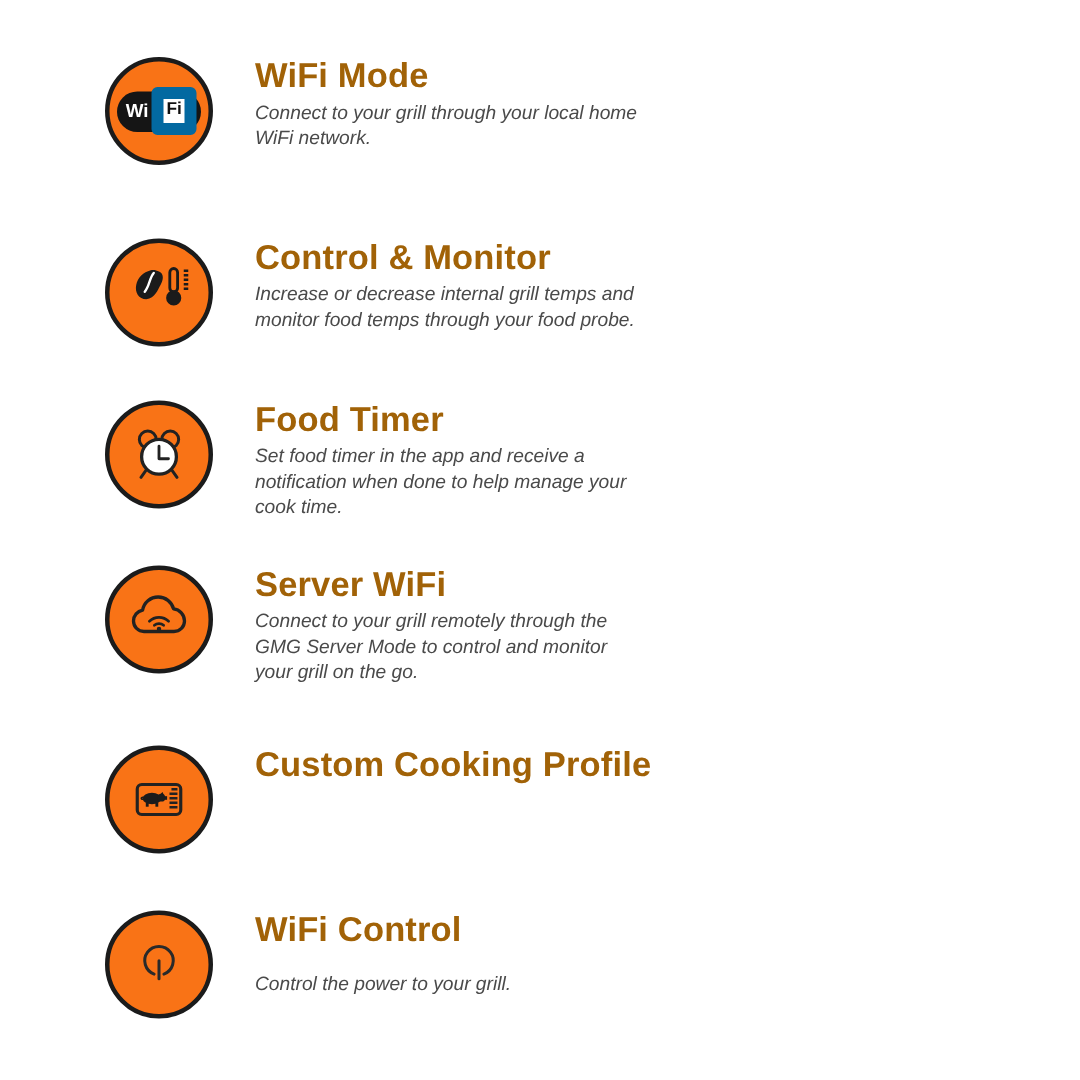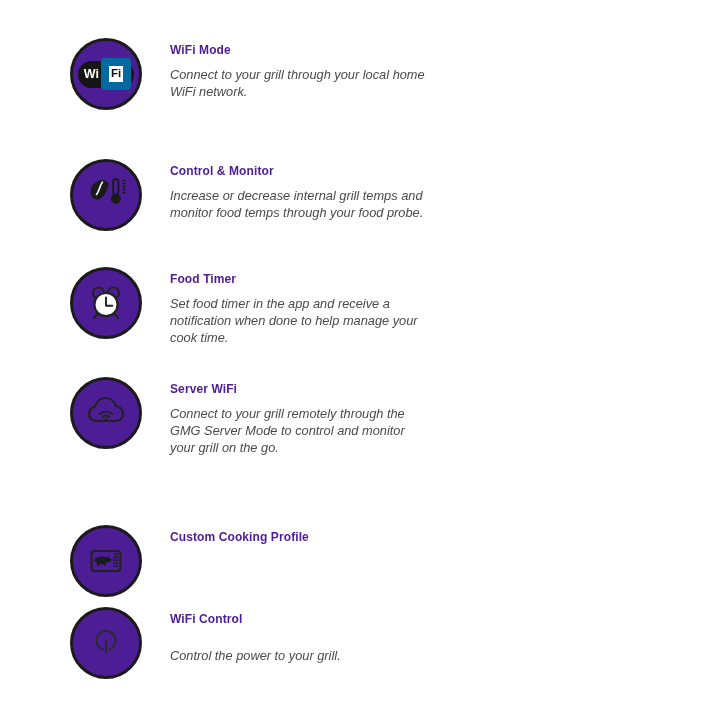--- a/index.html
+++ b/index.html
@@ -9,36 +9,36 @@
     font-family: "Liberation Sans", sans-serif;
     overflow: hidden;
   }
   .page { position: relative; width: 720px; height: 720px; background: #ffffff; }
 
   .feature-row { position: absolute; left: 0; width: 720px; height: 110px; }
   .row-1 { top: 38px; }
   .row-2 { top: 159px; padding-left: 16px; }
   .row-3 { top: 267px; }
   .row-4 { top: 377px; }
-  .row-5 { top: 497px; margin-top: 28px; }
+  .row-5 { top: 497px; }
   .row-6 { top: 607px; }
 
   .icon-circle {
     position: absolute; left: 70px; top: 0;
     width: 72px; height: 72px;
     border: 3px solid #1b1b1b;
     border-radius: 50%;
-    background: #4c1d95;
+    background: #f97316;
     display: flex; align-items: center; justify-content: center;
   }
   .icon-svg { display: block; }
 
   .text-col { position: absolute; left: 170px; top: 1px; width: 300px; }
   .feature-title {
-    font-size: 12px; font-weight: 700; color: #4c1d95;
+    font-size: 23px; font-weight: 700; color: #a16207;
     line-height: 22px; letter-spacing: 0.1px;
   }
   .feature-desc {
     margin-top: 5px;
     font-size: 12.8px; color: #4a4a4a;
     line-height: 17px;
     white-space: pre-line;
     font-style: italic;
   }
   .gap-lg { margin-top: 17px; }

